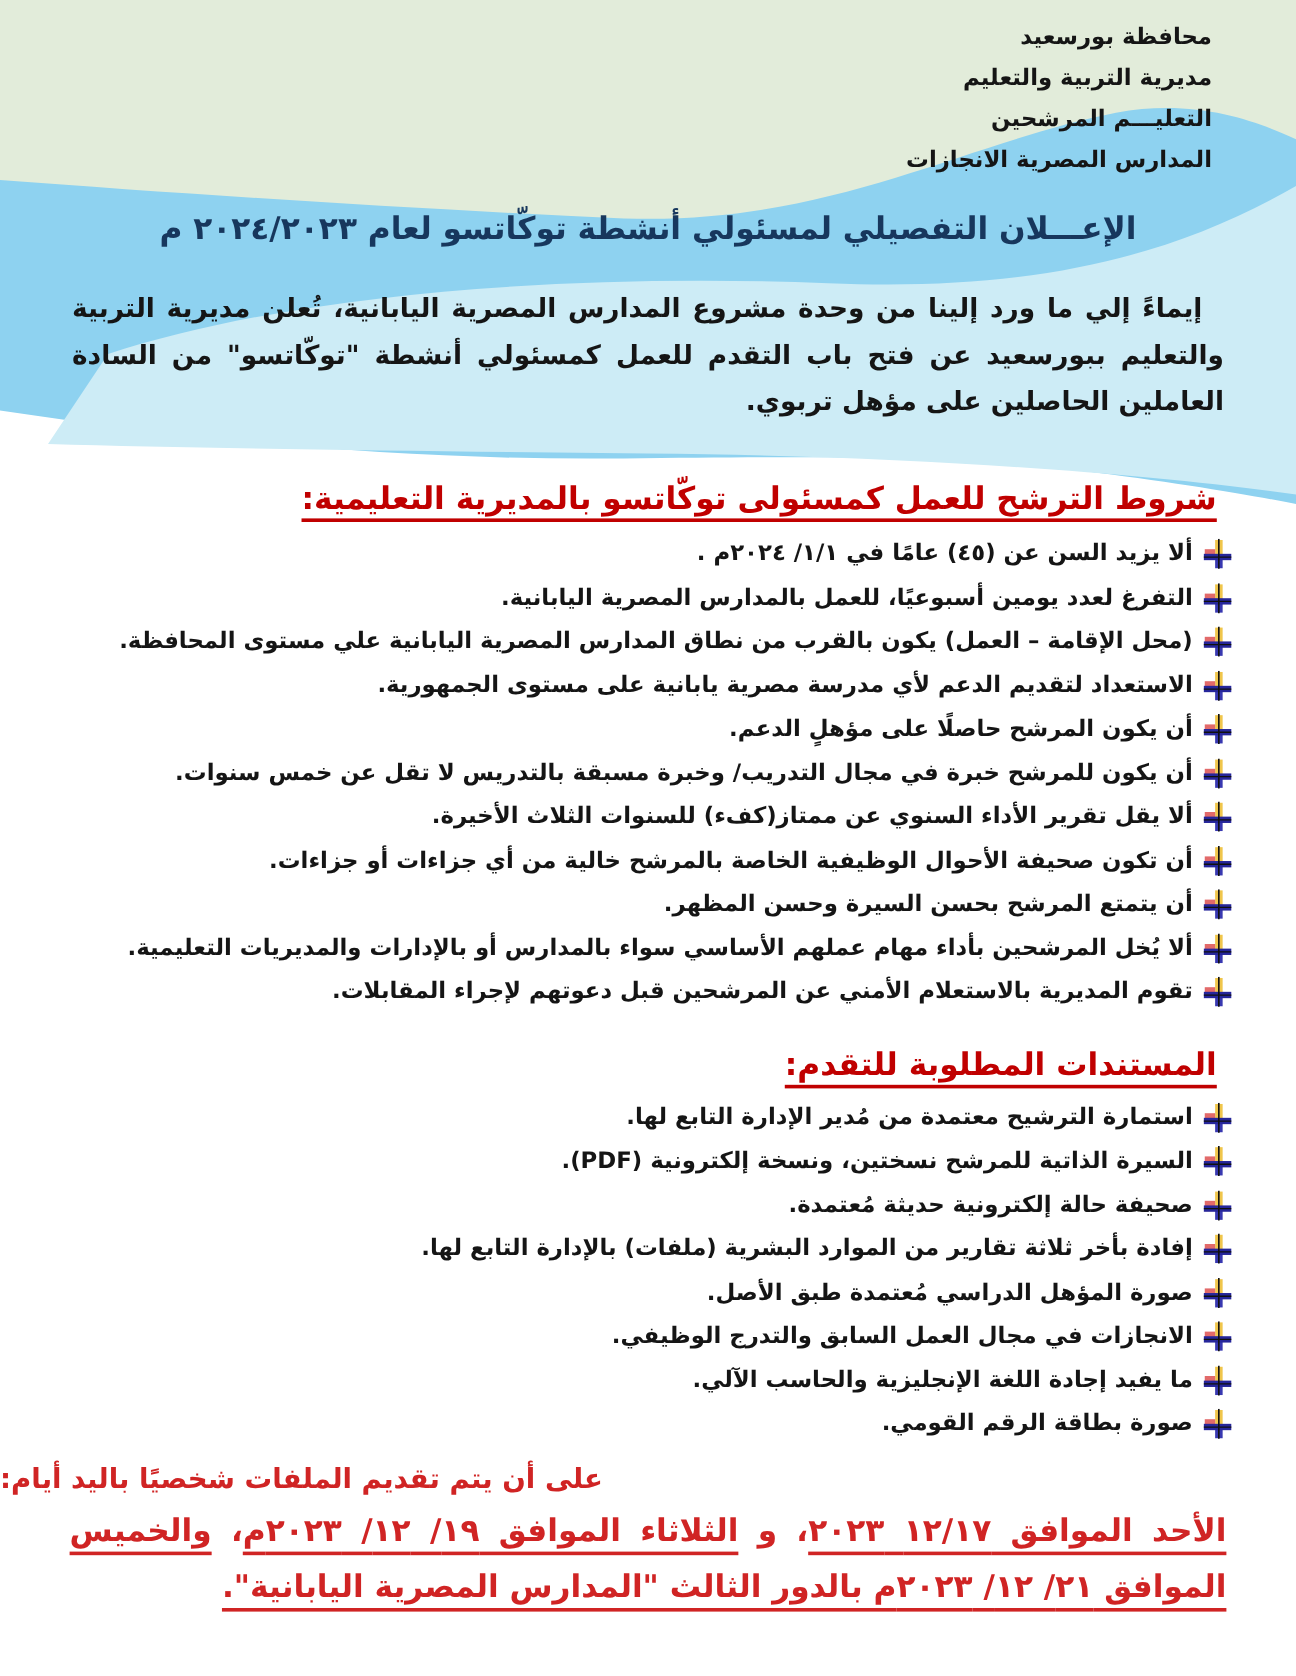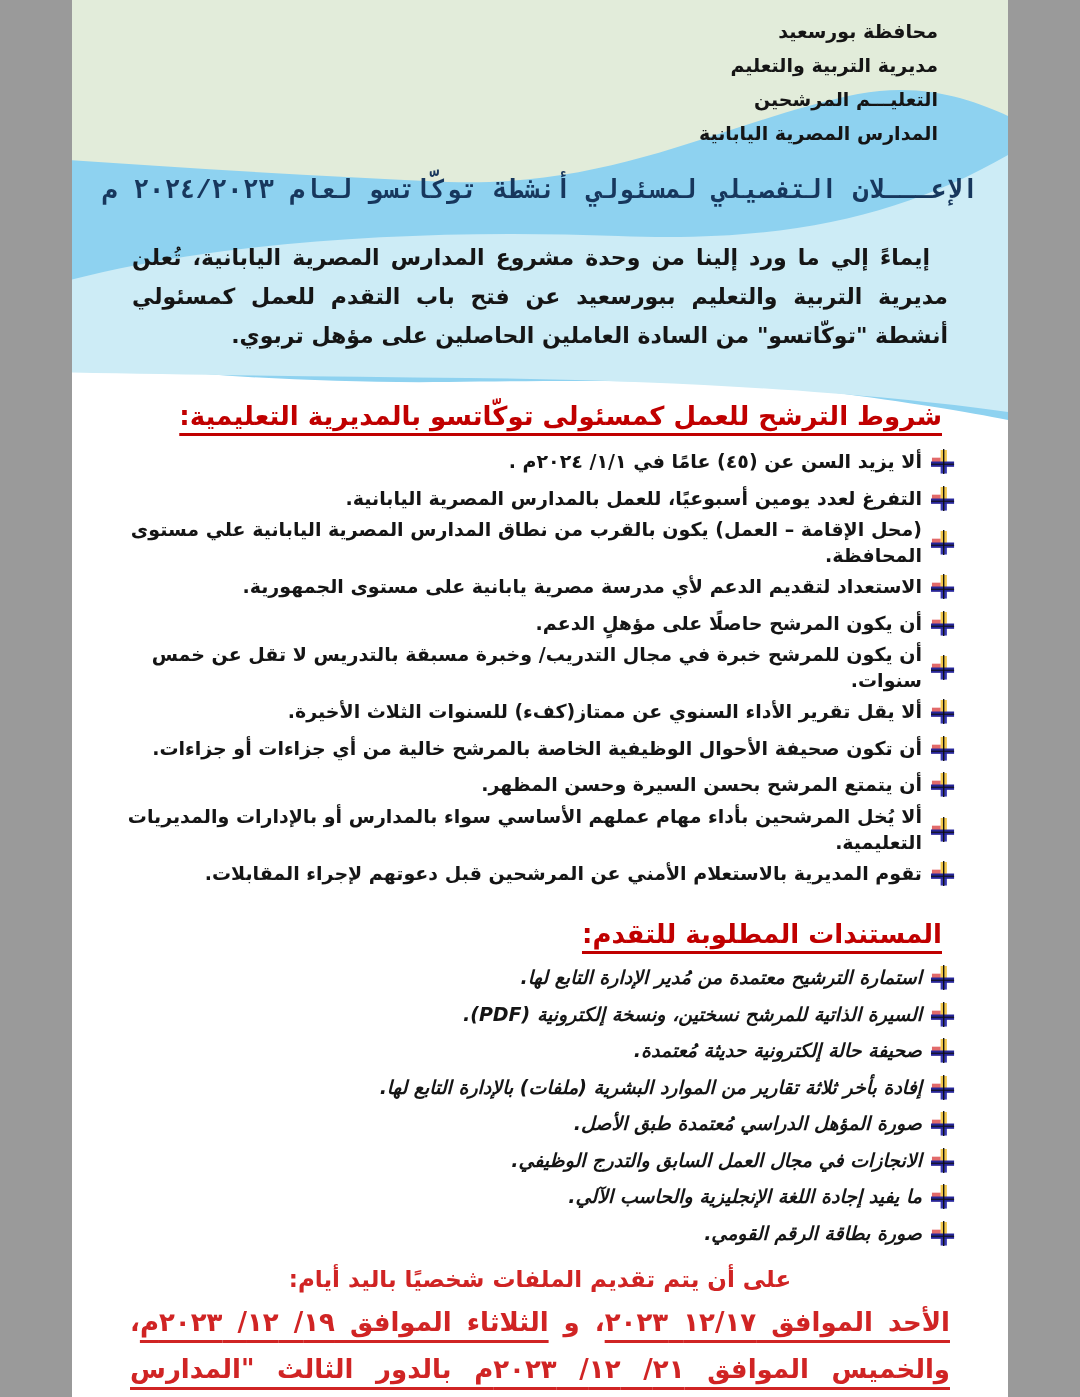--- a/index.html
+++ b/index.html
@@ -13,21 +13,21 @@
     --bullet-yellow:#f0c64c;
     --bullet-blue:#3838b0;
     --bullet-navy:#26269a;
     --bullet-red:#e26a6a;
   }
   *{margin:0;padding:0;box-sizing:border-box;}
   html,body{background:#9a9a9a;}
   body{font-family:"DejaVu Sans", sans-serif;}
   .page{
     position:relative;
-    width:936px;height:1397px;
+    width:1080px;height:1397px;
     margin:0 auto;
     background:#ffffff;
     overflow:hidden;
     direction:rtl;
   }
   .waves{position:absolute;top:0;right:0;left:0;z-index:0;display:block;}
   .wave-green{fill:var(--band-green);}
   .wave-blue{fill:var(--wave-blue);}
   .wave-cyan{fill:var(--wave-cyan);}
   .content{position:relative;z-index:1;display:flow-root;width:100%;height:100%;}
@@ -36,51 +36,50 @@
   .org-line{
     text-align:right;
     font-size:19px;font-weight:bold;color:var(--text-black);
     line-height:34px;white-space:nowrap;
   }
   .doc-title{
     margin-top:18px;
     text-align:center;
     font-size:26px;line-height:46px;font-weight:bold;
     color:var(--title-navy);
-    font-family:Liberation Mono, monospace;
   }
   .intro{
     margin:24px 60px 0 60px;
     font-size:22px;line-height:39px;font-weight:bold;
     color:var(--text-black);
     text-align:justify;text-align-last:right;
     text-indent:18px;
   }
   .sec-heading{
     margin:38px 66px 0 40px;
     font-size:26px;line-height:46px;font-weight:bold;
     color:var(--heading-red);
     text-align:right;
     text-decoration:underline;
     text-decoration-thickness:2.5px;
     text-underline-offset:8px;
   }
   .sec-heading.second{margin-top:20px;}
   ul.bullets{margin:4px 52px 0 30px;list-style:none;}
-  ul.bullets.second{margin-top:2px;font-style:italic;}
+  ul.bullets.second{margin-top:2px;}
   ul.bullets li{
     display:flex;align-items:center;gap:9px;
     min-height:36.5px;
     font-size:19px;font-weight:bold;color:var(--text-black);
     line-height:26px;
   }
   .bullet-icon{flex:0 0 auto;width:25px;height:26px;display:inline-block;margin-top:2px;}
   .submit-note{
     margin-top:10px;
-    text-align:center;
+    text-align:left;
     font-size:23px;line-height:36px;font-weight:bold;
     color:var(--footer-red);
   }
   .submit-dates{
     margin:2px 58px 0 58px;
     font-size:26px;line-height:47px;font-weight:bold;
     color:var(--footer-red);
     text-align:justify;text-align-last:right;
   }
   .seg.u{
@@ -102,21 +101,21 @@
          L1080,412 C950,394 760,380 540,378 C360,376 180,374 40,370 Z"></path>
   </svg>
 
   <div class="content">
 
     <header class="org">
 
     <div class="org-line">محافظة بورسعيد</div>
         <div class="org-line">مديرية التربية والتعليم</div>
         <div class="org-line">التعليـــم المرشحين</div>
-        <div class="org-line">المدارس المصرية اليابانية</div>
+        <div class="org-line">المدارس المصرية الانجازات</div>
       </header>
 
     <h1 class="doc-title">الإعـــلان التفصيلي لمسئولي أنشطة توكّاتسو لعام ٢٠٢٤/٢٠٢٣ م</h1>
 
     <p class="intro">إيماءً إلي ما ورد إلينا من وحدة مشروع المدارس المصرية اليابانية، تُعلن مديرية التربية والتعليم ببورسعيد عن فتح باب التقدم للعمل كمسئولي أنشطة "توكّاتسو" من السادة العاملين الحاصلين على مؤهل تربوي.</p>
 
     <h2 class="sec-heading">شروط الترشح للعمل كمسئولى توكّاتسو بالمديرية التعليمية:</h2>
 
     <ul class="bullets">
 

